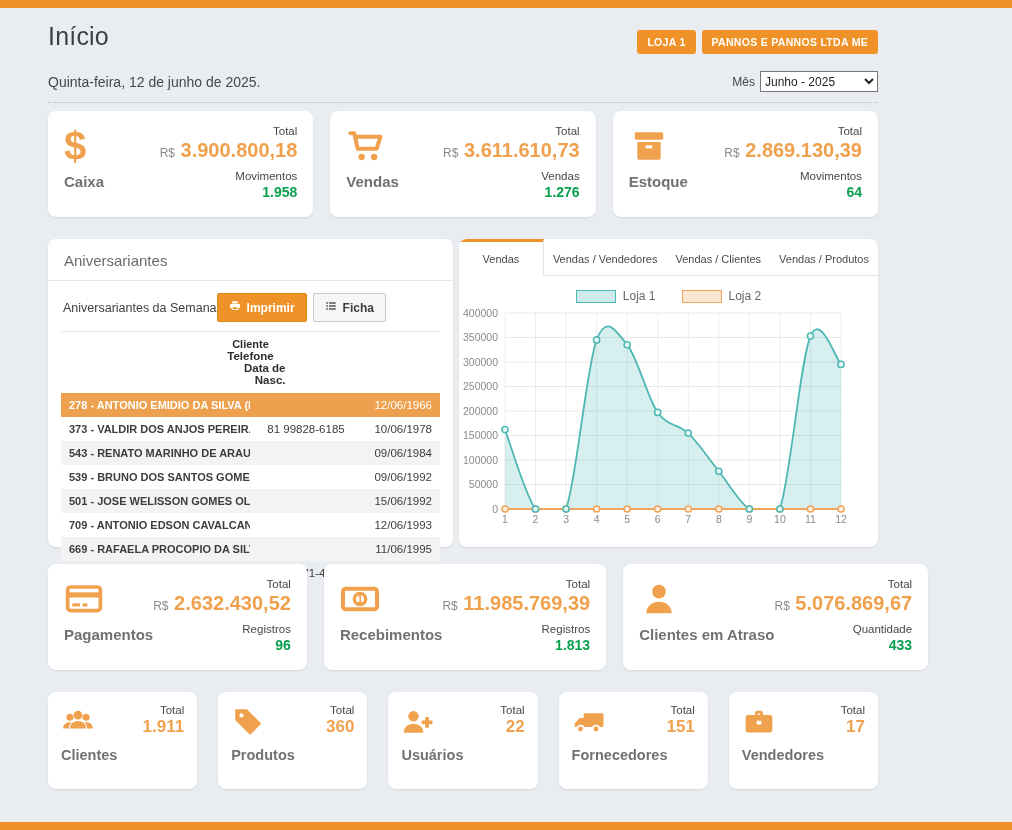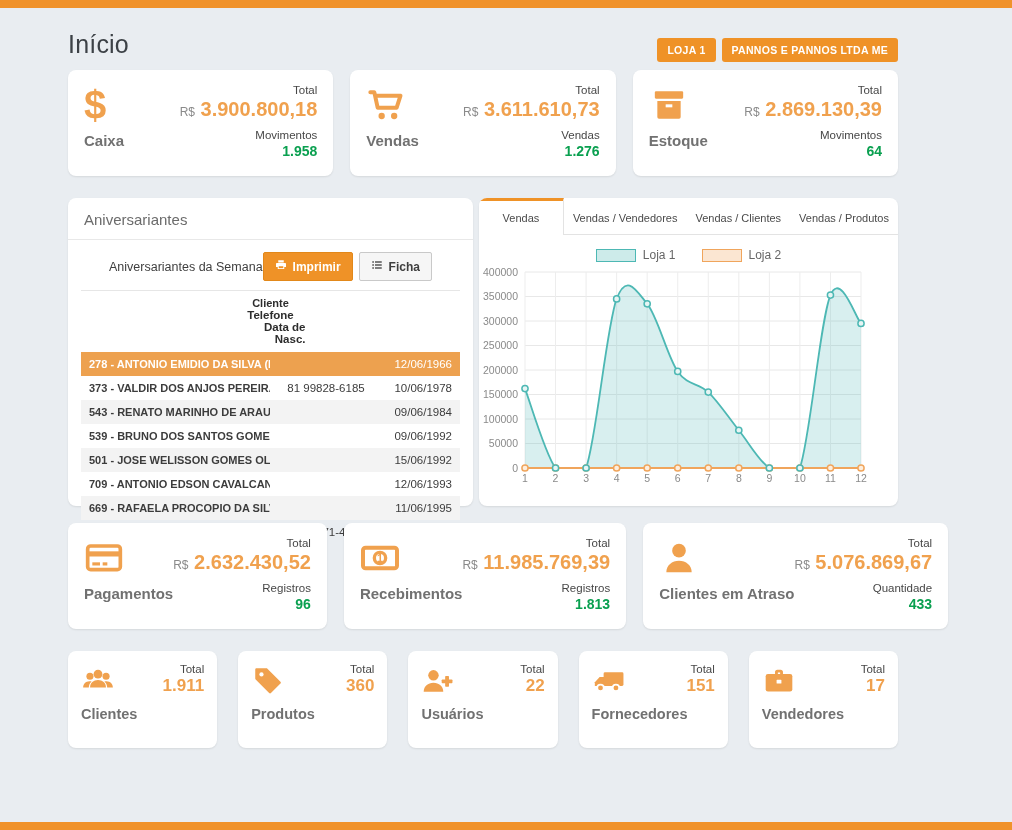--- a/index.html
+++ b/index.html
@@ -5,21 +5,21 @@
   * { box-sizing: border-box; }
   html,body { margin:0; padding:0; }
   body {
     width:1012px; height:830px; overflow:hidden; position:relative;
     background:#e9edf1;
     font-family:"Liberation Sans", sans-serif;
     -webkit-font-smoothing:antialiased;
   }
   .topbar { height:8px; background:#f0922b; }
   .bottombar { position:absolute; left:0; right:0; bottom:0; height:8px; background:#f0922b; }
-  .wrapper { margin-left:68px; width:830px; padding-top:22px; }
+  .wrapper { margin-left:48px; width:830px; padding-top:14px; }
 
   
   .header-row { display:flex; justify-content:space-between; align-items:flex-start; }
   h1.page-title { font-size:25px; font-weight:400; color:#3c4146; margin:0; letter-spacing:.2px; }
   .hdr-buttons { display:flex; gap:6px; margin-top:8px; }
   .hdr-btn { background:#ef9227; color:#fff; font-size:10.5px; font-weight:700; padding:6px 10px;
              border-radius:3px; border:none; letter-spacing:.3px; font-family:inherit; cursor:pointer; }
 
   .date-row { display:flex; justify-content:space-between; align-items:center; margin-top:17px;
               padding-bottom:10px; border-bottom:1px dotted #b5bcc4; }
@@ -43,21 +43,21 @@
   .stat-value .cur { font-size:12px; color:#8a8a8a; font-weight:400; }
   .stat-count { font-size:14px; font-weight:700; color:#0aa050; }
 
   
   .mid-row { display:flex; gap:6px; margin-top:22px; }
   .panel { background:#fff; border-radius:8px; box-shadow:0 1px 2px rgba(0,0,0,.09); height:308px; }
   .panel-left { width:405px; }
   .panel-right { flex:1; overflow:hidden; }
   .panel-title { padding:13px 16px 11px; font-size:15px; color:#6b6b6b; border-bottom:1px solid #e8e8e8; }
   .panel-body { padding:8px 13px 0; }
-  .sub-row { display:flex; justify-content:center; align-items:center; margin:4px 2px 9px; }
+  .sub-row { display:flex; justify-content:flex-start; align-items:center; margin:4px 2px 9px; }
   .subtitle { font-size:12.5px; color:#3f3f3f; }
   .btns { display:flex; gap:6px; }
   .btn { display:flex; align-items:center; gap:6px; font-size:12px; padding:6px 11px; border-radius:2px;
          font-family:inherit; cursor:pointer; }
   .btn-imprimir { background:#ef9227; color:#fff; border:1px solid #e2881a; font-weight:700; }
   .btn-ficha { background:#f6f6f6; color:#3f3f3f; border:1px solid #c9c9c9; font-weight:700; }
 
   
   .t-head { display:flex; padding:6px 8px 7px; border-top:1px solid #e6e6e6; font-weight:700;
             color:#2d2d2d; font-size:12px; align-items:center;flex-direction:column; }
@@ -101,20 +101,29 @@
 <div class="wrapper">
 
   <div class="header-row">
     <h1 class="page-title">Início</h1>
     <div class="hdr-buttons" id="hdr-buttons">
         <button class="hdr-btn">LOJA 1</button>
         <button class="hdr-btn">PANNOS E PANNOS LTDA ME</button>
       </div>
   </div>
 
+  <div class="date-row">
+    <span class="date-text">Quinta-feira, 12 de junho de 2025.</span>
+    <span class="month-box">
+      <label>Mês</label>
+      <select>
+        <option>Junho - 2025</option>
+      </select>
+    </span>
+  </div>
 
   <div class="cards-row" id="row1">
       <div class="stat-card">
     <div class="stat-left">
       <div class="stat-icon">
             <span class="dollar-glyph" style="color:#f0a14e">$</span>
           </div>
       <div class="stat-label">Caixa</div>
     </div>
     <div class="stat-right">

